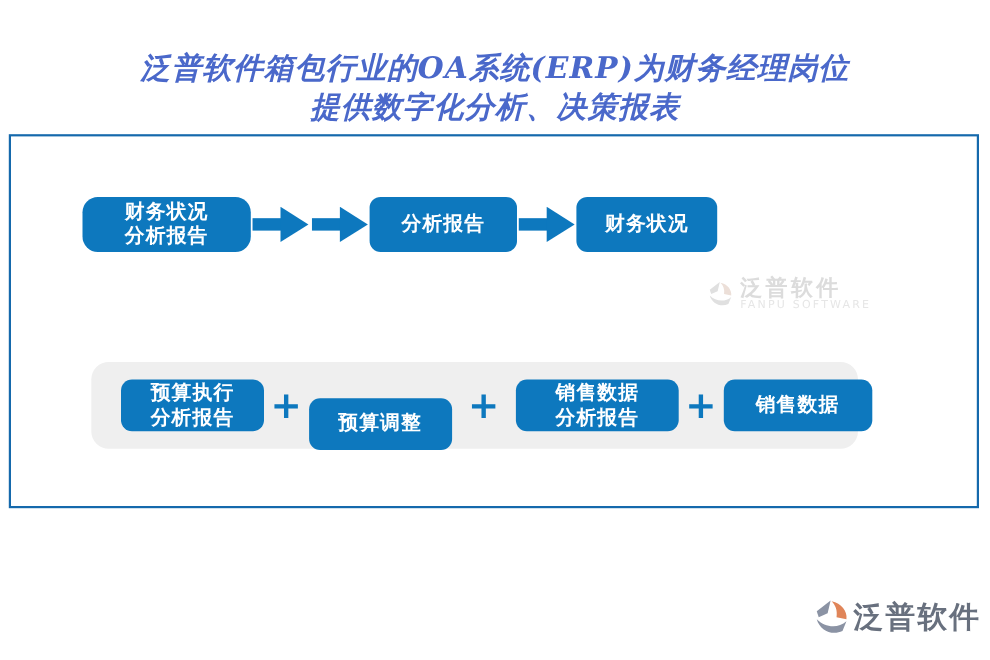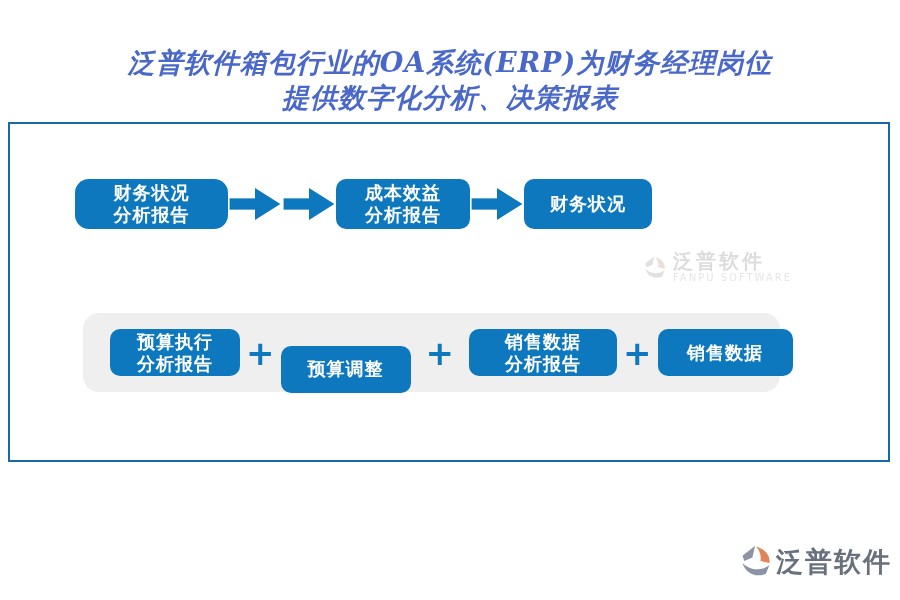--- a/index.html
+++ b/index.html
@@ -54,21 +54,21 @@
   .wm-name{
     font-size:20px;font-weight:bold;letter-spacing:3px;
     color:var(--watermark-gray,#dcdcdc);line-height:24px;
   }
   .wm-sub{
     font-size:10px;letter-spacing:2px;color:#e6e6e6;line-height:10px;
   }
 
   
   .sum-row{
-    position:absolute;left:83px;top:313px;width:697px;height:79px;
+    position:absolute;left:83px;top:329px;width:697px;height:79px;
     background:var(--sum-bg,#efefef);border-radius:16px;
     display:flex;align-items:center;padding-left:27px;box-sizing:border-box;
   }
   .sum-row .bluebox{height:47px;}
   .sw1{width:130px;}
   .sw2{width:130px;margin-top:33px;}
   .sw3{width:148px;}
   .sw4{width:135px;}
   .plus{
     flex:none;color:var(--box-blue,#0d78be);
@@ -113,21 +113,20 @@
     </div>
     <svg class="arrow" viewBox="0 0 54 34">
       <rect x="0" y="11" width="29" height="12"></rect>
       <polygon points="27,0 54,17 27,34"></polygon>
     </svg>
     <svg class="arrow" viewBox="0 0 54 34">
       <rect x="0" y="11" width="29" height="12"></rect>
       <polygon points="27,0 54,17 27,34"></polygon>
     </svg>
     <div class="bluebox fw3">
-      <span>成本效益</span>
       <span>分析报告</span>
     </div>
     <svg class="arrow" viewBox="0 0 54 34">
       <rect x="0" y="11" width="29" height="12"></rect>
       <polygon points="27,0 54,17 27,34"></polygon>
     </svg>
     <div class="bluebox fw4">
       <span>财务状况</span>
       <span></span>
     </div>

